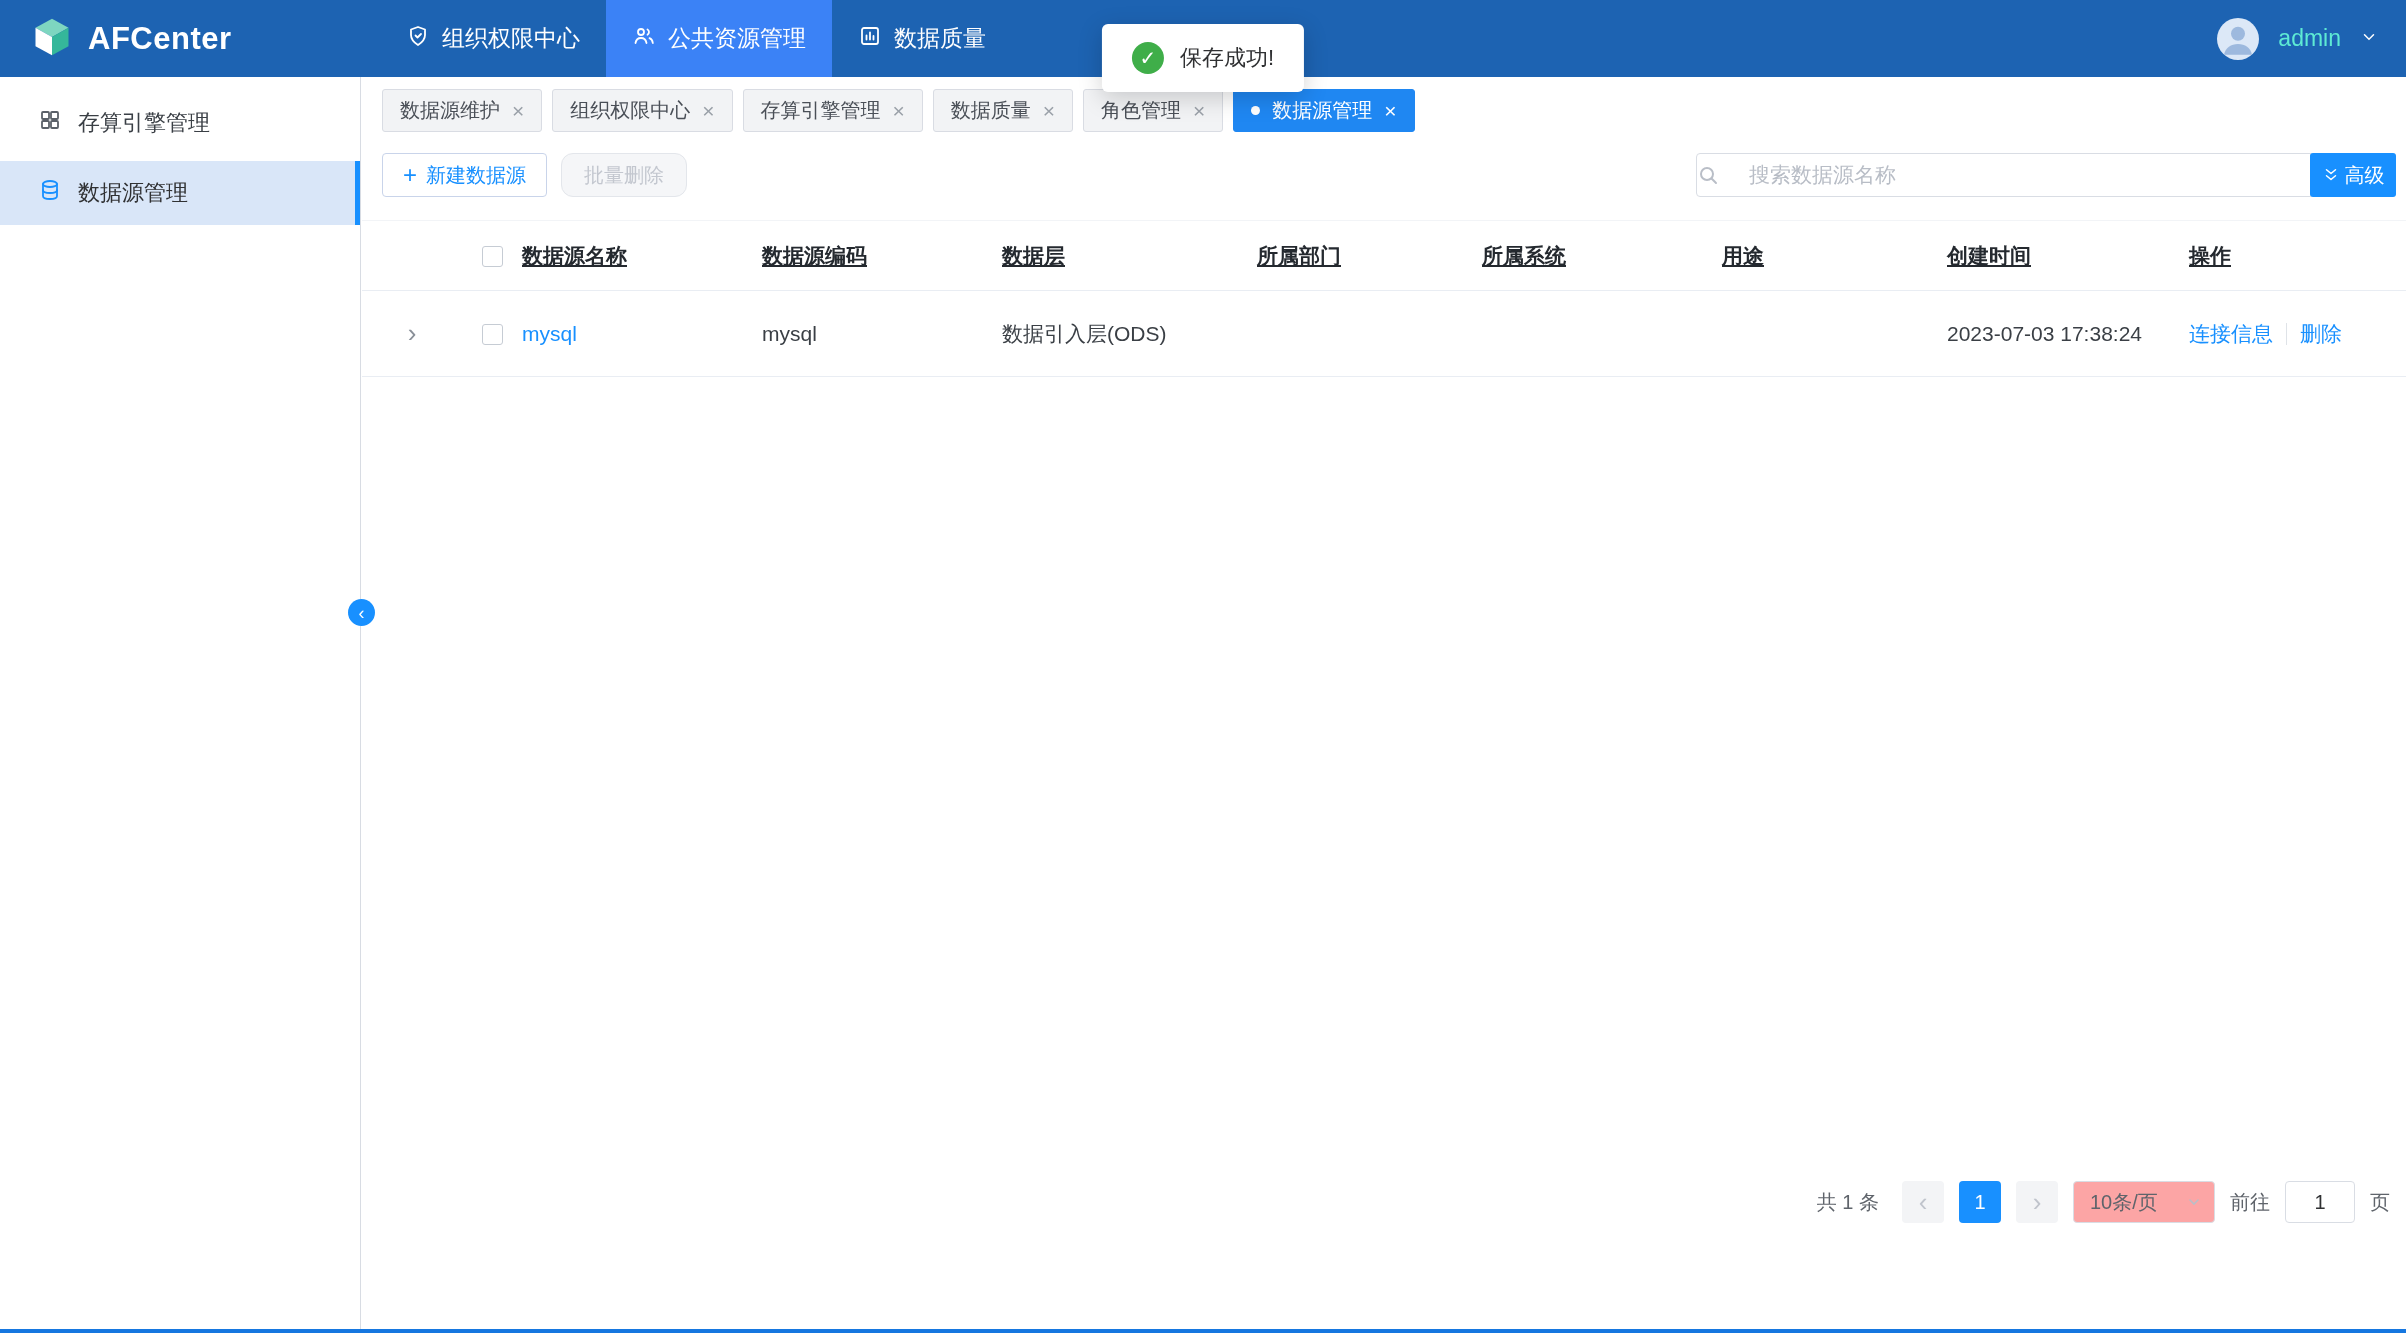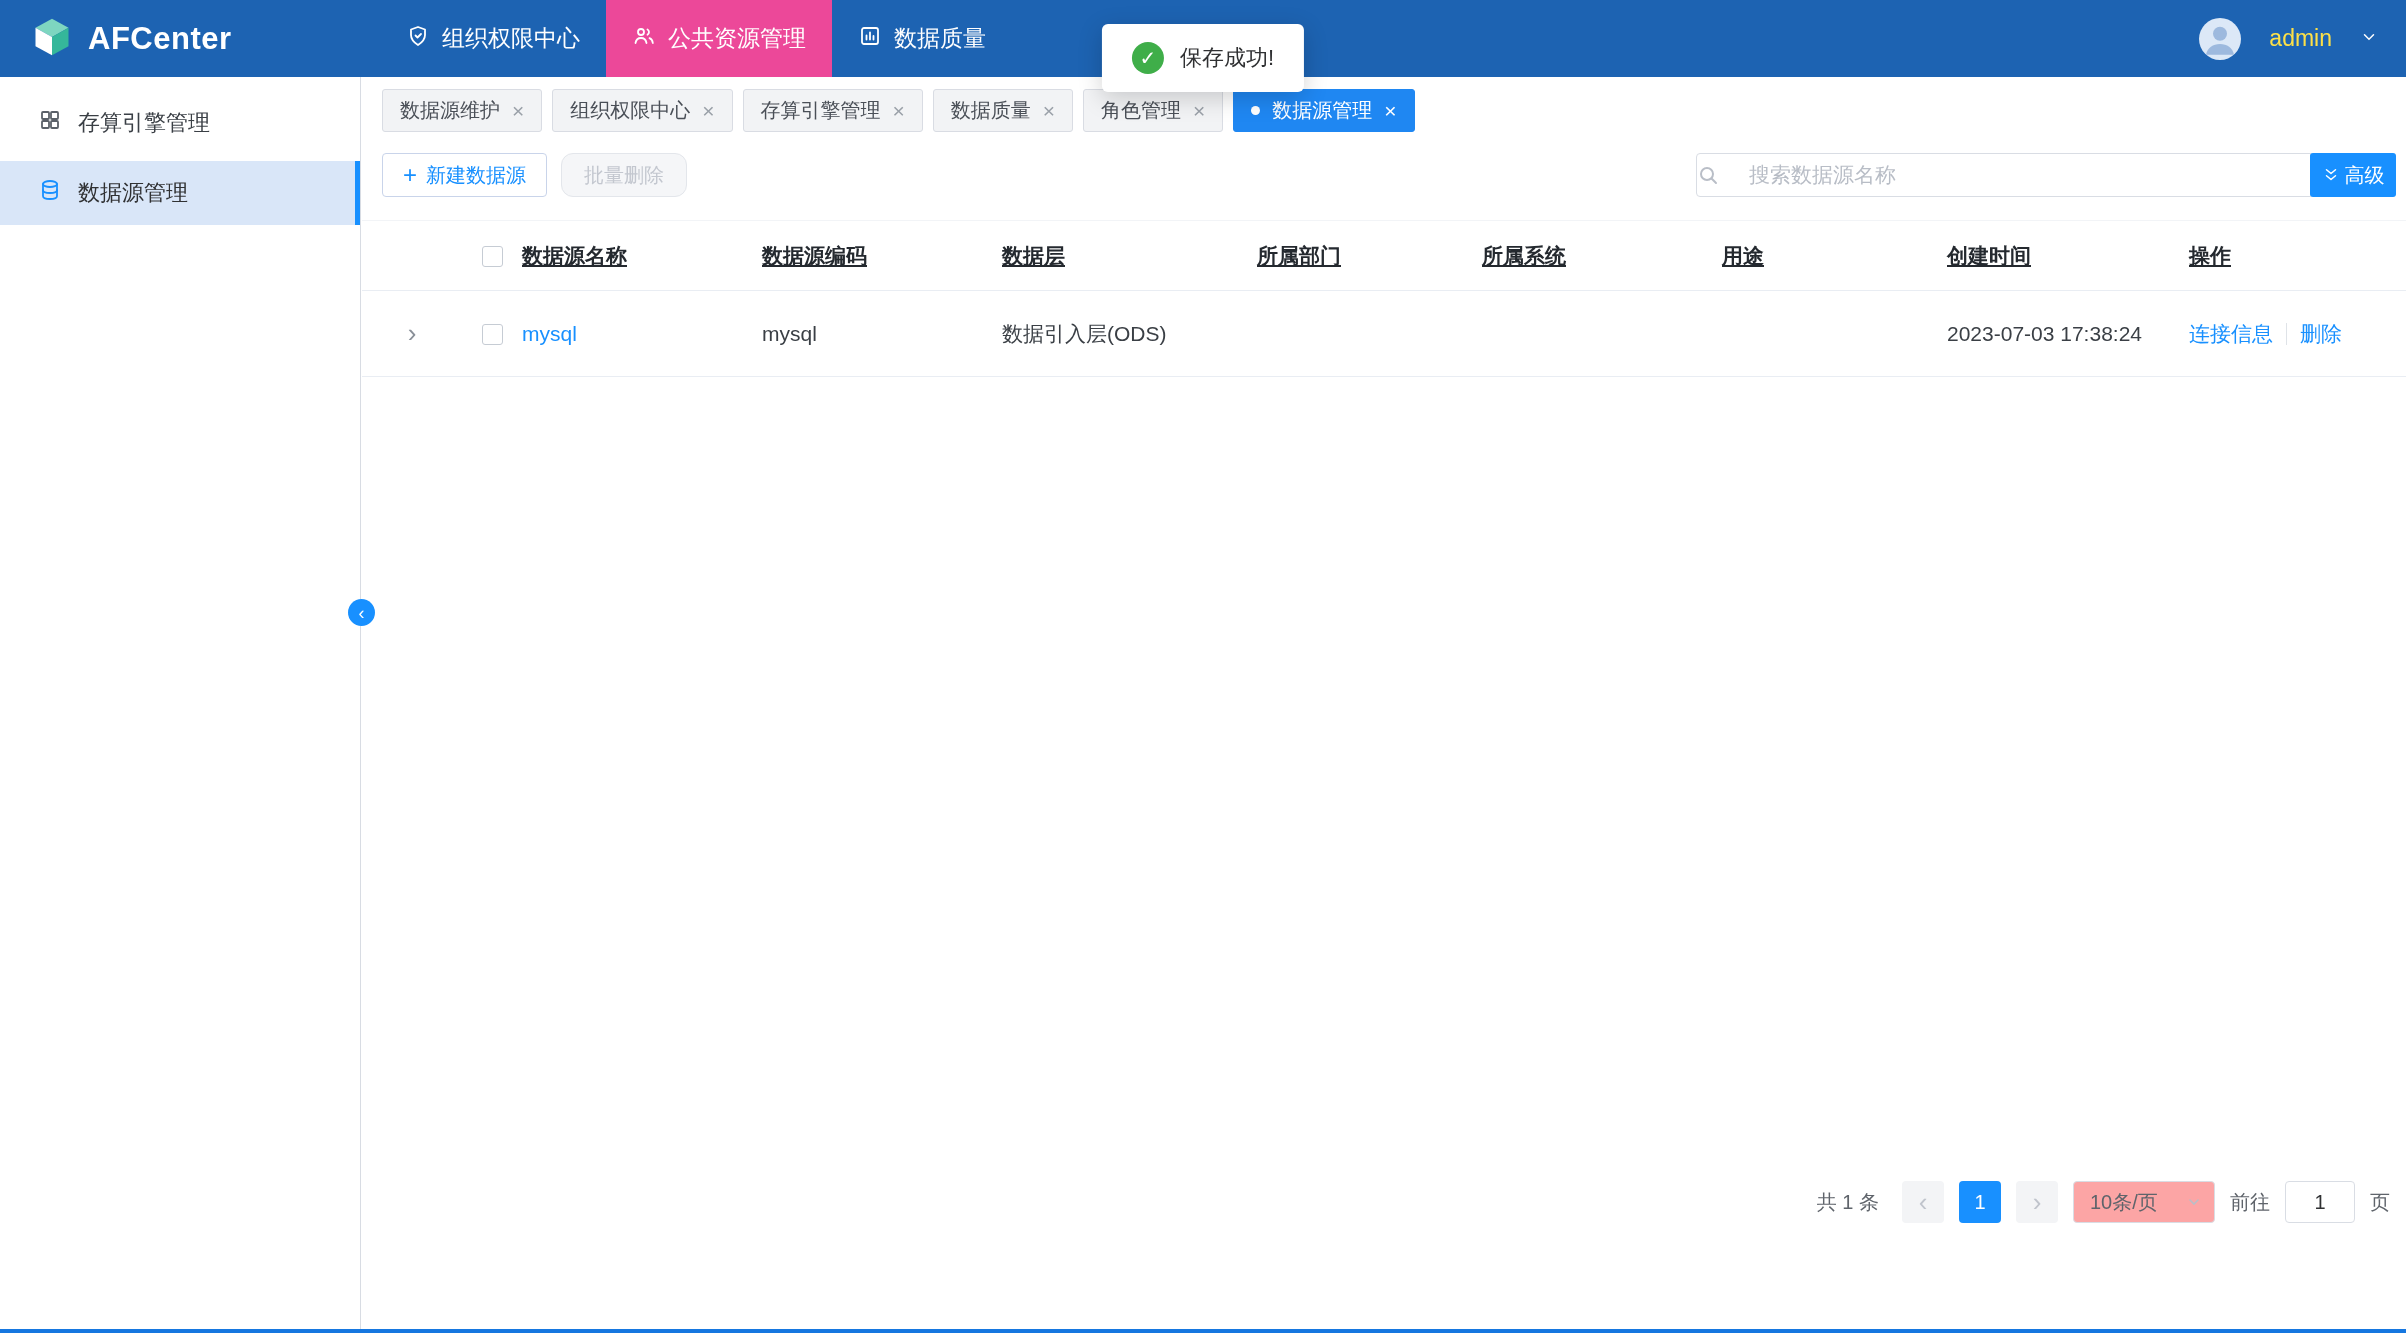--- a/index.html
+++ b/index.html
@@ -8,22 +8,22 @@
     font-family:"Liberation Sans","DejaVu Sans",sans-serif;
     background:#fff; color:#303133; position:relative; overflow:hidden;
   }
 
   
   .topnav { position:absolute; top:0; left:0; width:100%; height:77px; background:#1d63b2; z-index:20; }
   .brand { position:absolute; left:30px; top:0; height:77px; display:flex; align-items:center; gap:14px; }
   .brand-text { color:#fff; font-size:31px; font-weight:bold; letter-spacing:.5px; }
   .nav-items { position:absolute; left:380px; top:0; height:77px; display:flex; }
   .nav-item { display:flex; align-items:center; gap:12px; padding:0 26px; color:#fff; font-size:23px; cursor:pointer; }
-  .nav-item.active { background:#ec4899; }
-  .user { position:absolute; right:28px; top:0; height:77px; display:flex; align-items:center; gap:28px; color:#fde047; font-size:23px; cursor:pointer; }
+  .nav-item.active { background:#3b82f6; }
+  .user { position:absolute; right:28px; top:0; height:77px; display:flex; align-items:center; gap:19px; color:#5eead4; font-size:23px; cursor:pointer; }
   .avatar { width:42px; height:42px; border-radius:50%; background:#dce8f7; display:flex; align-items:center; justify-content:center; overflow:hidden; }
 
   
   .toast { position:absolute; top:24px; left:50%; transform:translateX(-50%); background:#fff;
     border-radius:6px; box-shadow:0 6px 24px rgba(0,0,0,.18); display:flex; align-items:center; gap:16px;
     padding:18px 30px; z-index:60; font-size:22px; color:#303133; }
   .toast-icon { width:32px; height:32px; min-width:32px; border-radius:50%; background:#3fae49; color:#fff;
     display:flex; align-items:center; justify-content:center; font-size:20px; font-weight:bold; }
 
   

